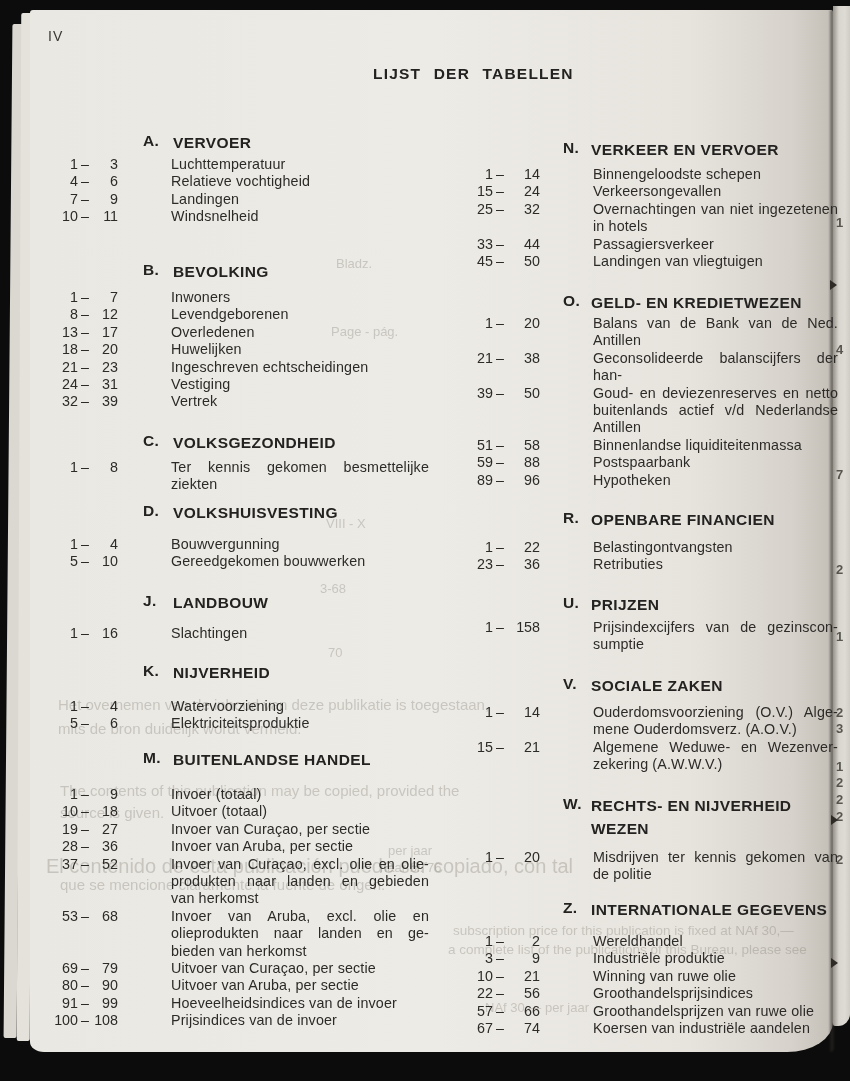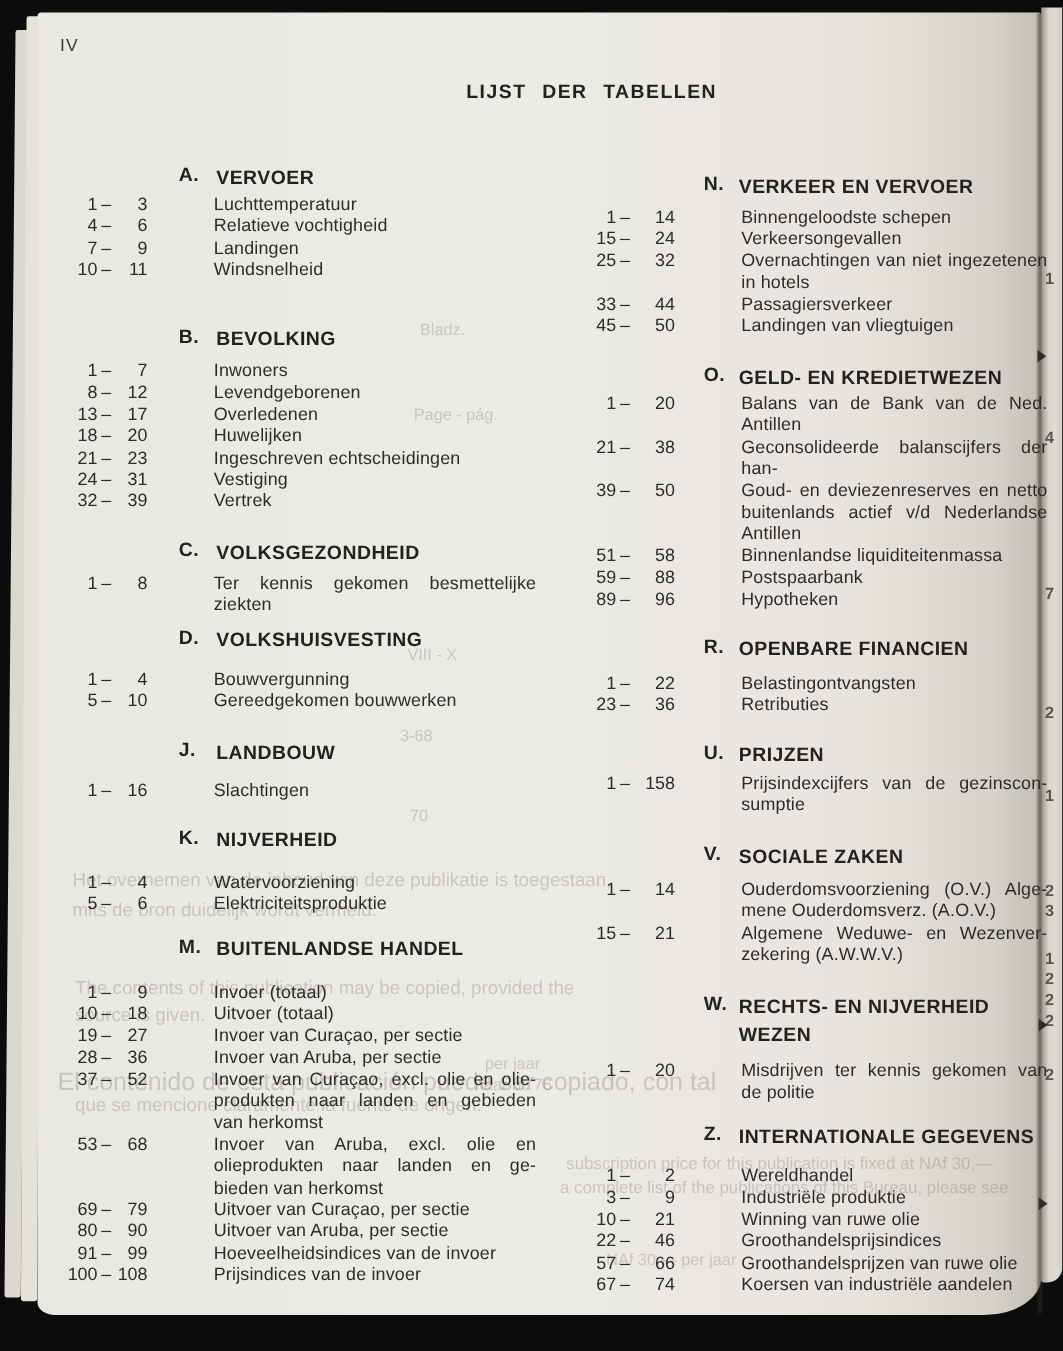--- a/index.html
+++ b/index.html
@@ -566,21 +566,21 @@
           <span class="n1">10</span>
           <span class="dash">–</span>
           <span class="n2">21</span>
           <div class="desc">
             <div class="dl">Winning van ruwe olie</div>
           </div>
         </div>
         <div class="entry">
           <span class="n1">22</span>
           <span class="dash">–</span>
-          <span class="n2">46</span>
+          <span class="n2">56</span>
           <div class="desc">
             <div class="dl">Groothandelsprijsindices</div>
           </div>
         </div>
         <div class="entry">
           <span class="n1">57</span>
           <span class="dash">–</span>
           <span class="n2">66</span>
           <div class="desc">
             <div class="dl">Groothandelsprijzen van ruwe olie</div>

